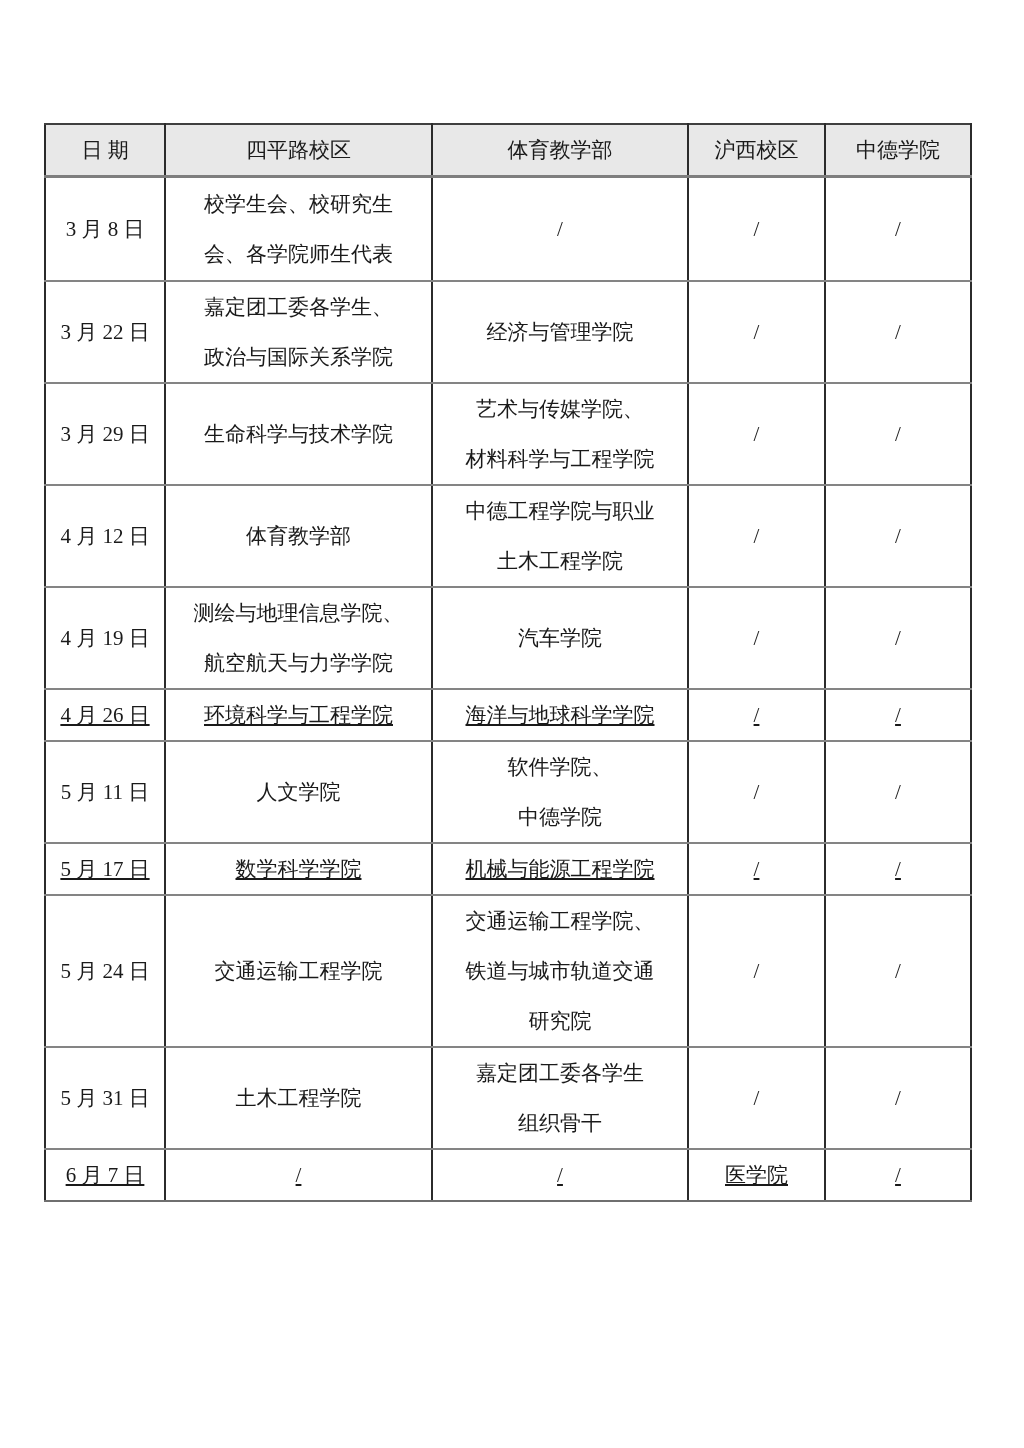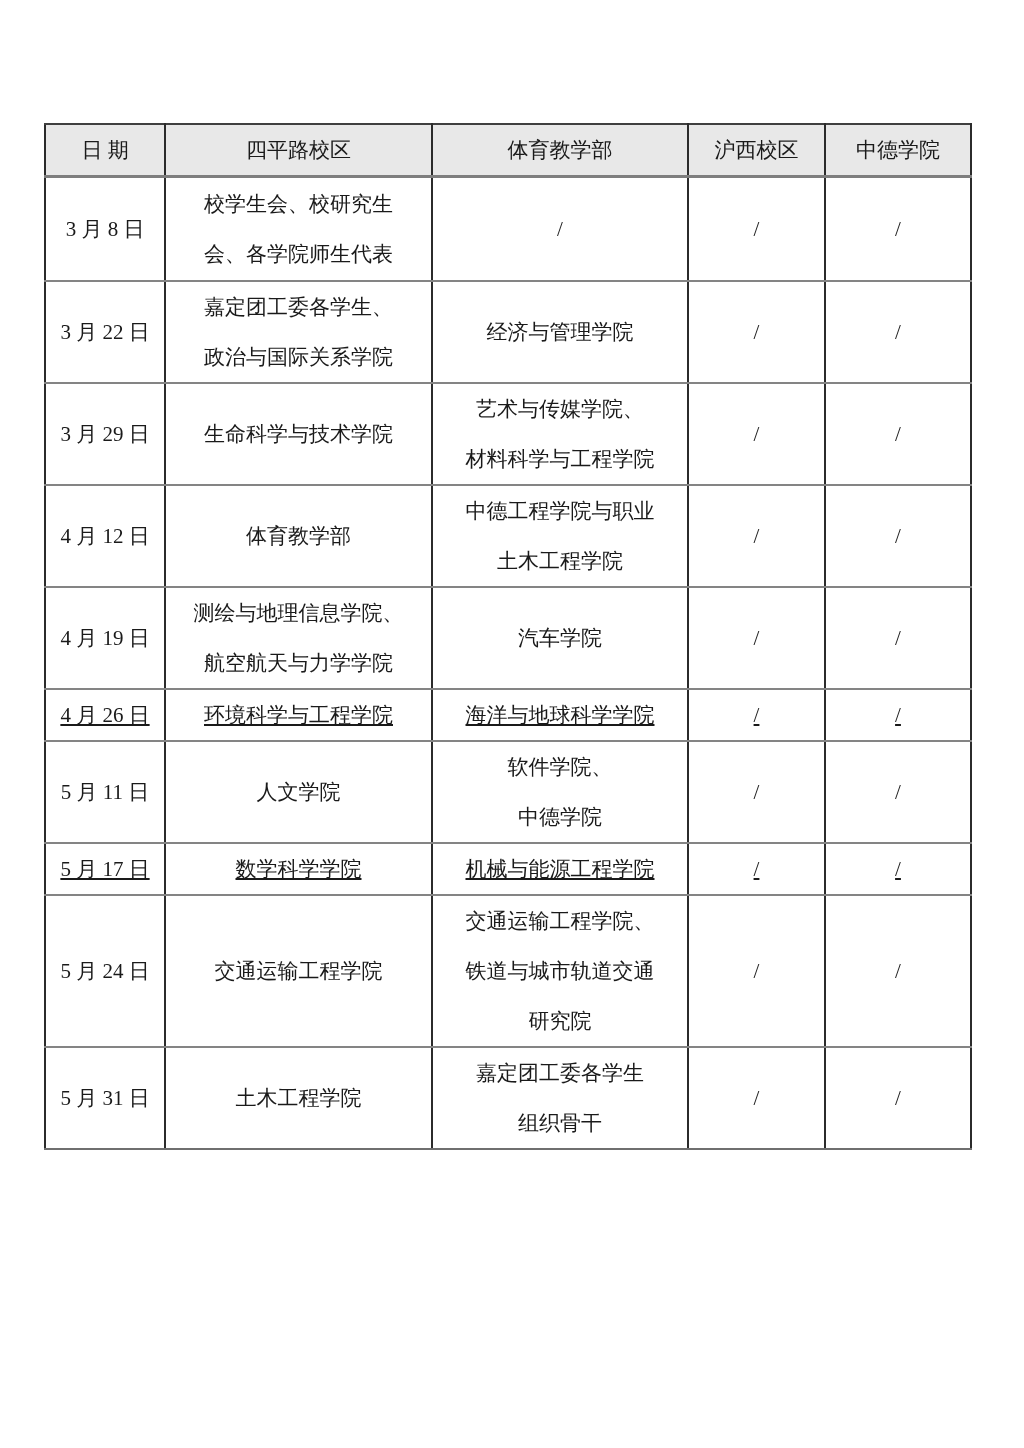--- a/index.html
+++ b/index.html
@@ -143,15 +143,22 @@
         <td>/</td>
       </tr>
       <tr class="h100">
         <td>5 月 31 日</td>
         <td>土木工程学院</td>
         <td>嘉定团工委各学生
 组织骨干</td>
         <td>/</td>
         <td>/</td>
       </tr>
+      <tr class="h52">
+        <td>6 月 7 日</td>
+        <td>/</td>
+        <td>/</td>
+        <td>医学院</td>
+        <td>/</td>
+      </tr>
     </tbody>
   </table>
 </div>
 
 </body></html>

